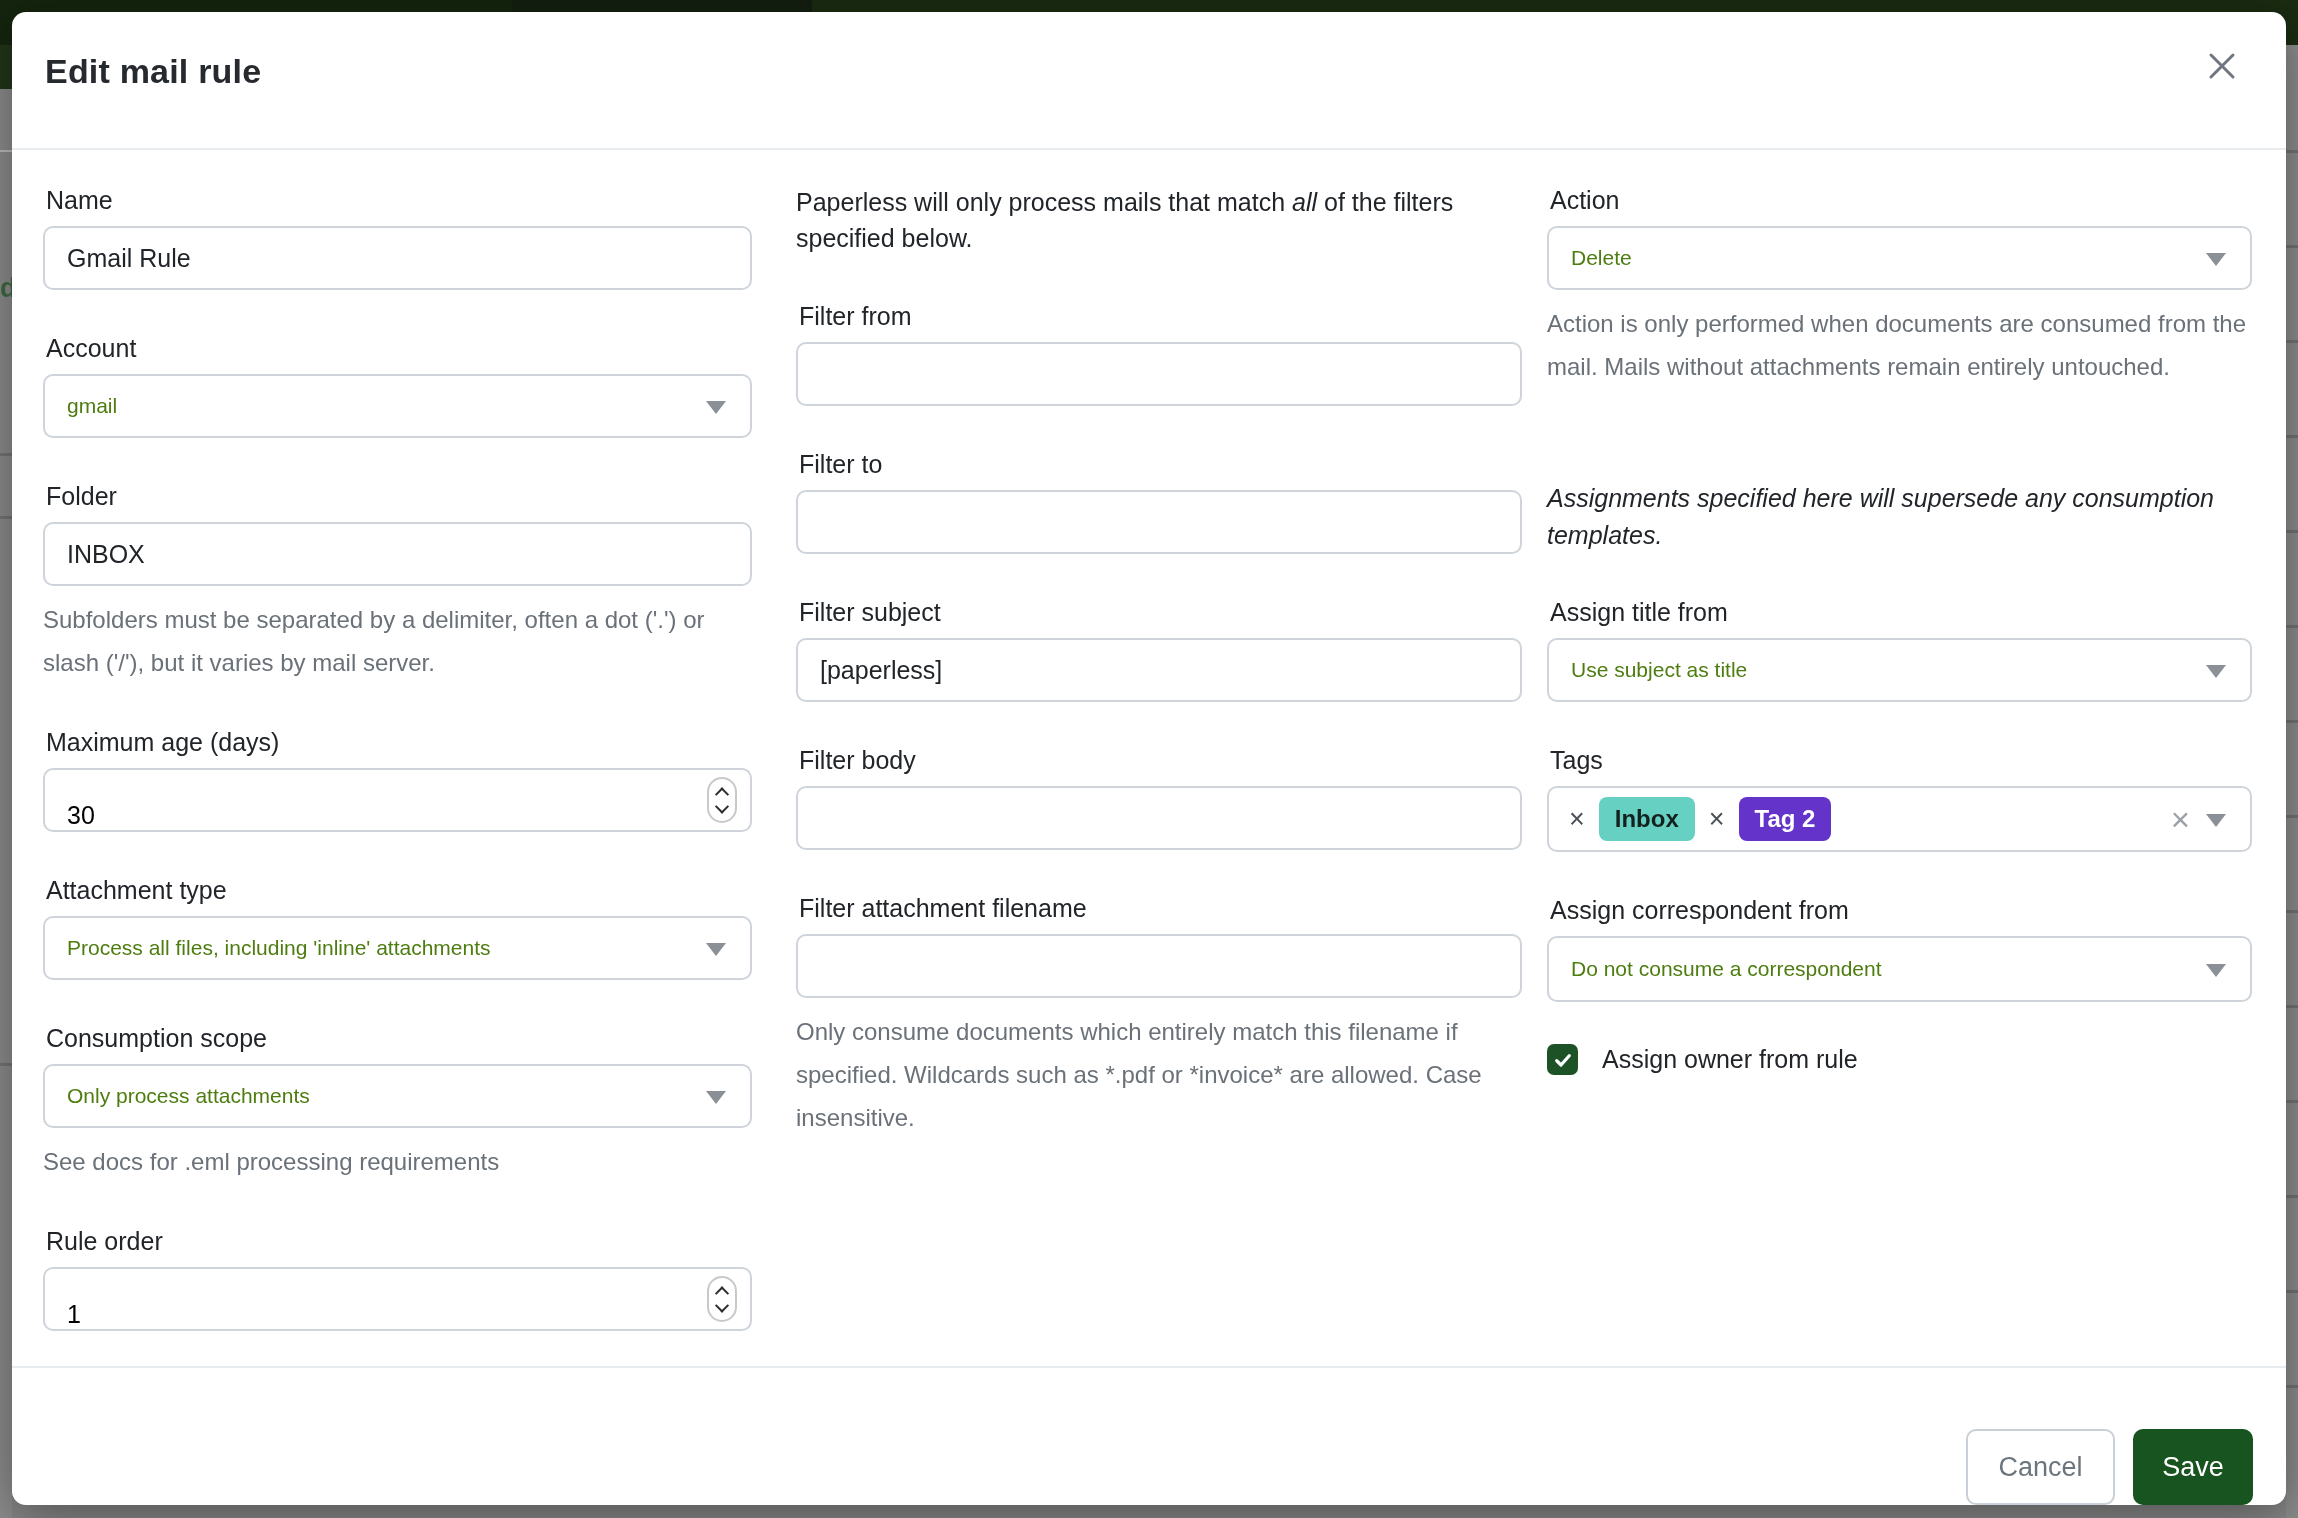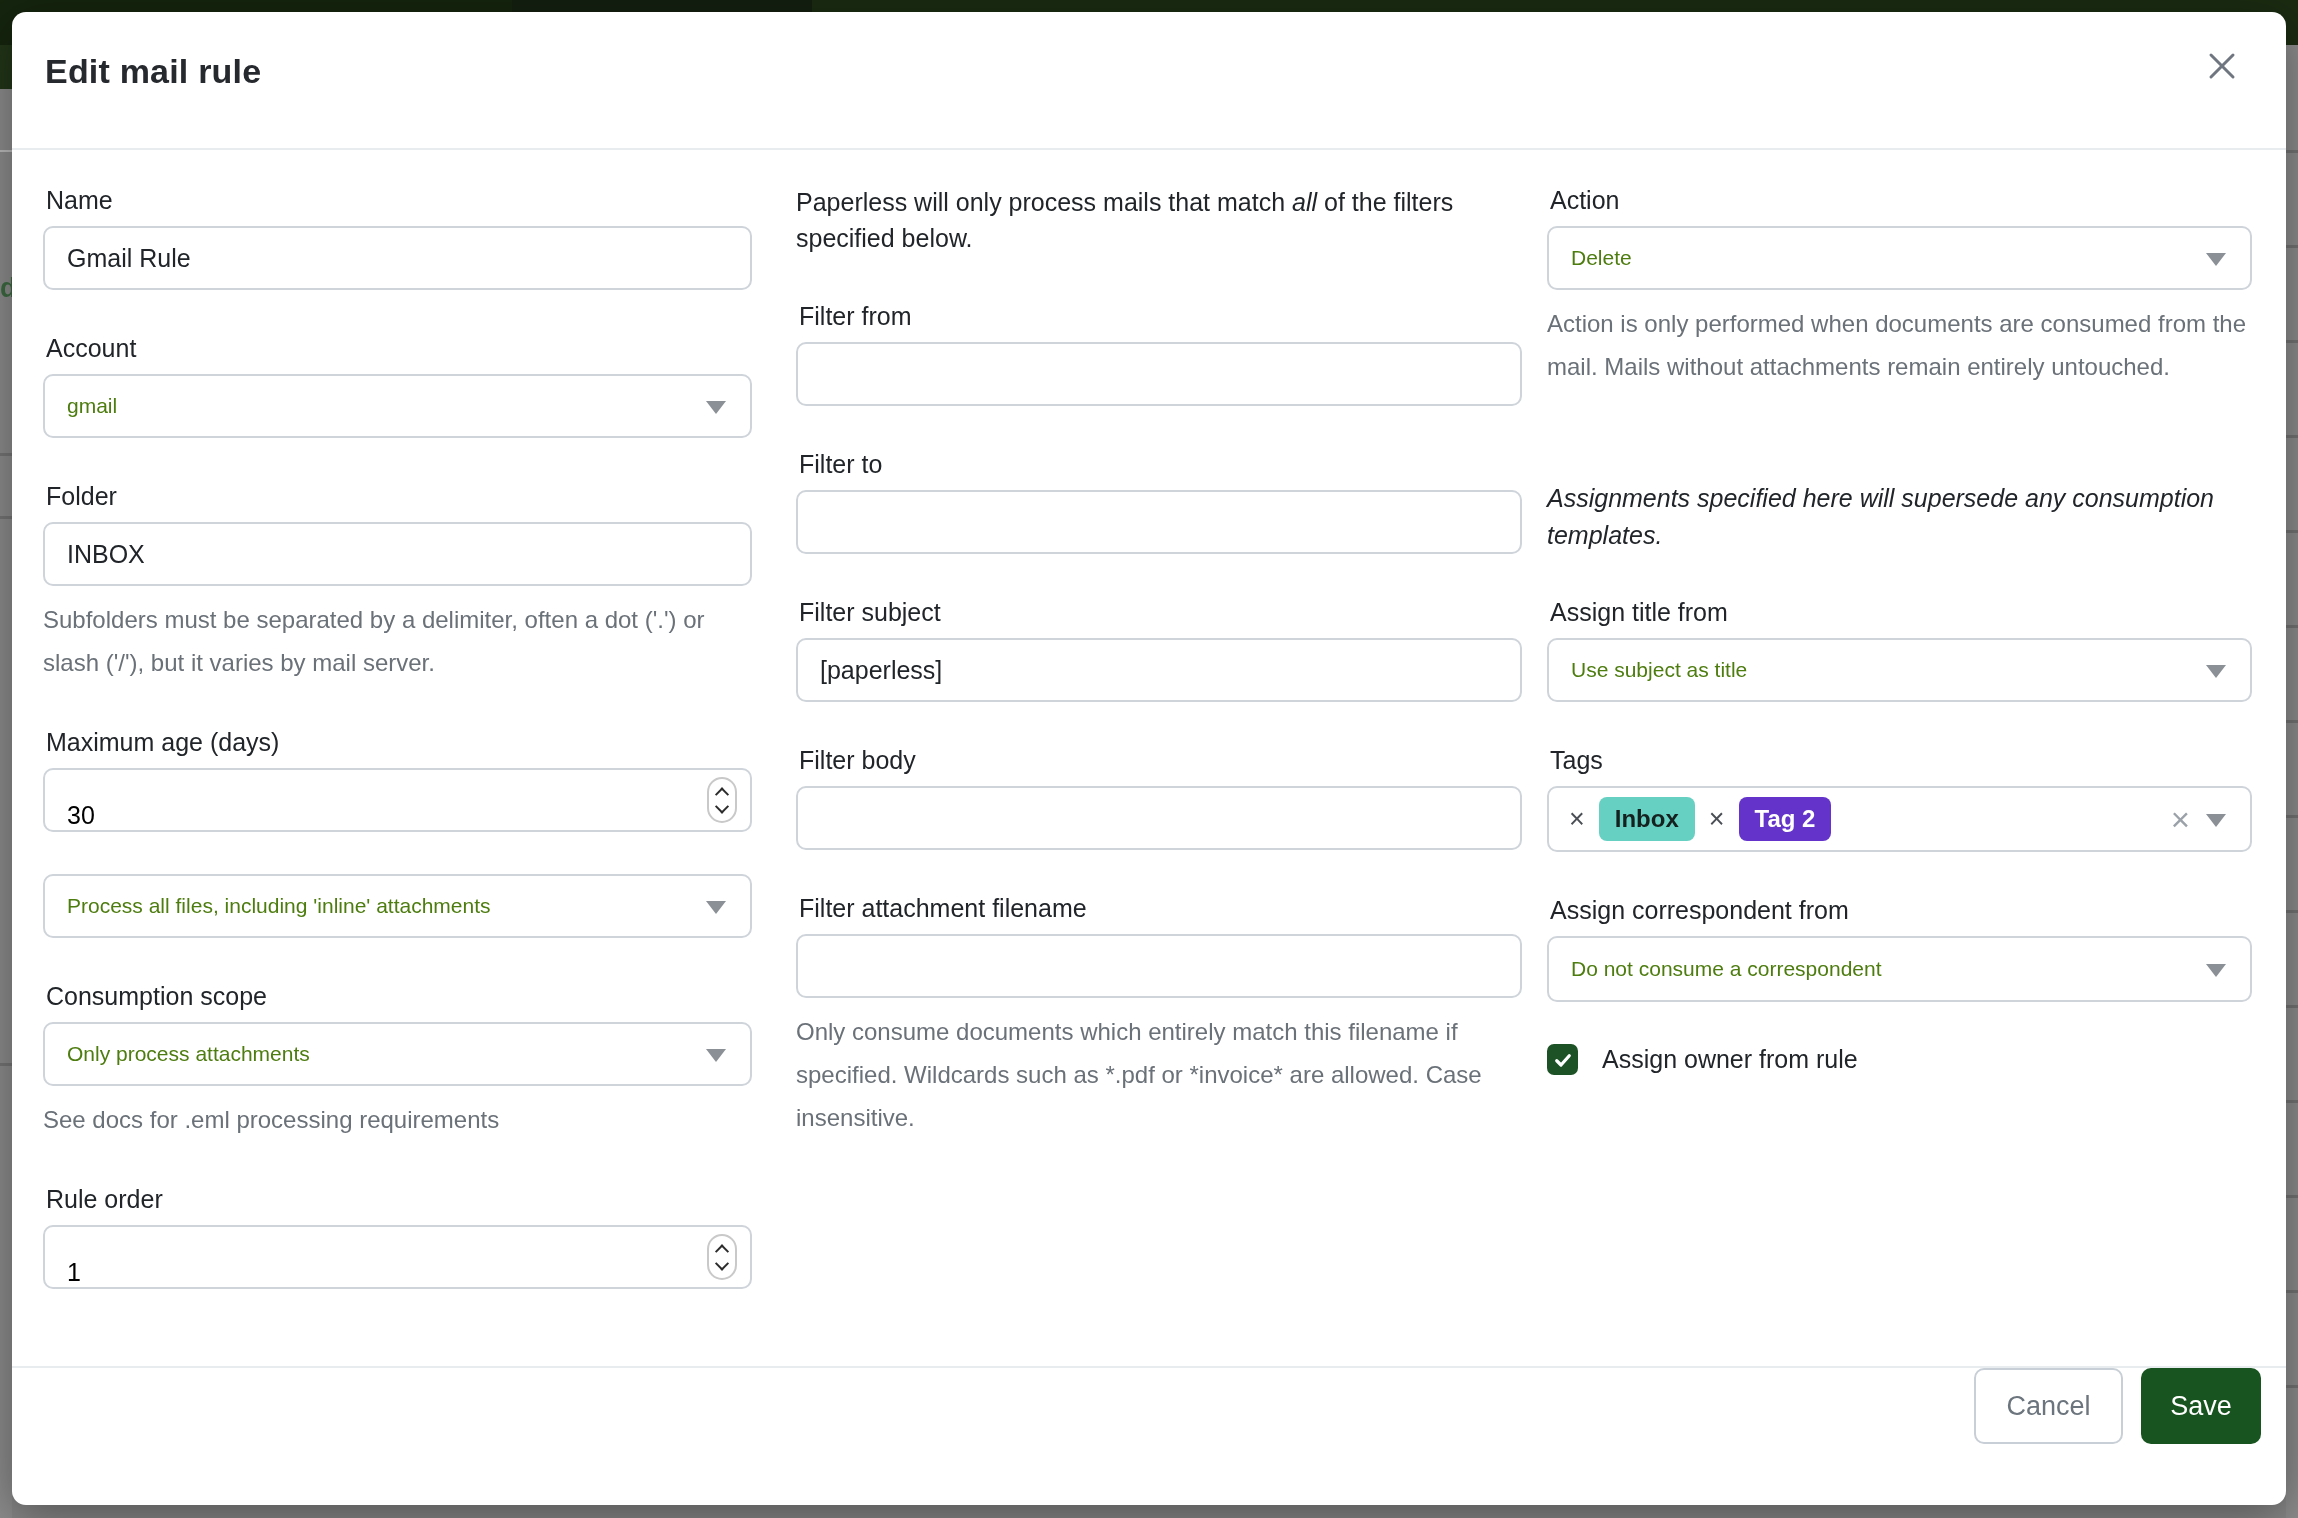--- a/index.html
+++ b/index.html
@@ -56,21 +56,21 @@
   .chip{height:44px;display:flex;align-items:center;border-radius:8px;padding:0 16px;font-size:24px;font-weight:700;}
   .chip-0{background:#66d0c2;color:#14211f;}
   .chip-1{background:#6434ca;color:#ffffff;}
   .tags-clear{position:absolute;right:60px;top:50%;transform:translateY(-50%);font-size:33px;color:#9aa1a8;line-height:1;}
   
   .check-row{display:flex;align-items:center;gap:24px;margin-top:8px;cursor:pointer;}
   .checkbox{width:31px;height:31px;border-radius:7px;background:#1d5226;display:flex;align-items:center;justify-content:center;flex:0 0 auto;}
   .check-label{font-size:25px;color:#212529;}
   
   .modal-footer{position:absolute;left:0;right:0;bottom:0;height:139px;border-top:2px solid #e9ecef;
-                display:flex;align-items:flex-start;justify-content:flex-end;gap:18px;padding-right:25px;box-sizing:border-box;
+                display:flex;align-items:flex-end;justify-content:flex-end;gap:18px;padding-right:33px;box-sizing:border-box;
                 border-radius:0 0 14px 14px;}
   .btn{height:76px;border-radius:10px;font-family:"Liberation Sans",sans-serif;font-size:27px;display:flex;
        align-items:center;justify-content:center;cursor:pointer;box-sizing:border-box;border:none;}
   .btn-cancel{width:149px;background:#ffffff;border:2px solid #c9cfd6;color:#6c757d;}
   .btn-save{width:120px;background:#17541f;color:#ffffff;}
 </style>
 </head>
 <body>
 
 <div class="stage">
@@ -138,20 +138,21 @@
         <div class="field-label">Maximum age (days)</div>
         <div class="numbox">
           <span>30</span>
           <span class="stepper">
             <span class="chev up"></span>
             <span class="chev down"></span>
           </span>
         </div>
       </div>
       <div class="group">
+        <div class="field-label">Attachment type</div>
         <div class="sel">
           <span>Process all files, including 'inline' attachments</span>
           <span class="caret"></span>
         </div>
       </div>
       <div class="group">
         <div class="field-label">Consumption scope</div>
         <div class="sel">
           <span>Only process attachments</span>
           <span class="caret"></span>

